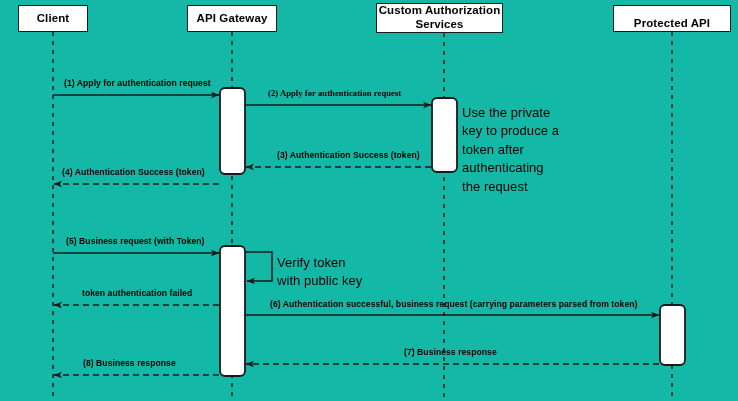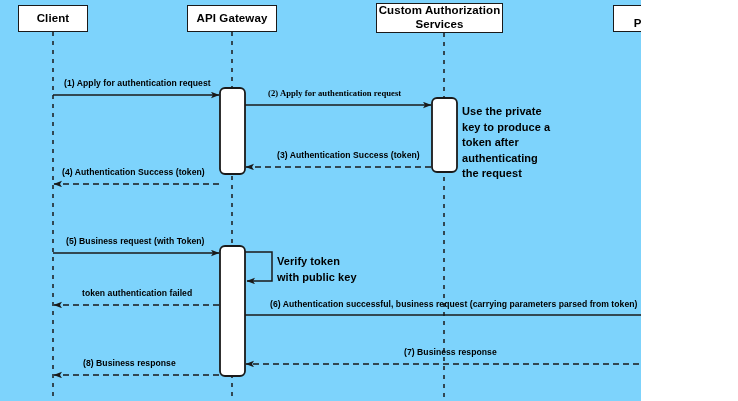--- a/index.html
+++ b/index.html
@@ -5,23 +5,23 @@
   html, body {
     margin: 0;
     padding: 0;
     background: #ffffff;
   }
   body {
     font-family: "Liberation Sans", sans-serif;
   }
   #diagram-root {
     position: relative;
-    width: 641px;
+    width: 738px;
     height: 401px;
-    background: #7dd3fc;
+    background: #14b8a6;
     overflow: hidden;
   }
   svg.layer {
     position: absolute;
     top: 0;
     left: 0;
     width: 738px;
     height: 401px;
   }
   .actor-box {
@@ -42,22 +42,22 @@
   .msg-label {
     position: absolute;
     font-size: 8.6px;
     font-weight: bold;
     color: #000000;
     white-space: nowrap;
     letter-spacing: 0.05px;
   }
   .note-text {
     position: absolute;
-    font-size: 11px;
-    font-weight: bold;
+    font-size: 13px;
+    font-weight: normal;
     color: #000000;
     line-height: 1.42;
     letter-spacing: 0.05px;
     white-space: pre-line;
   }
 </style>
 </head>
 <body>
 
 <div id="diagram-root">

